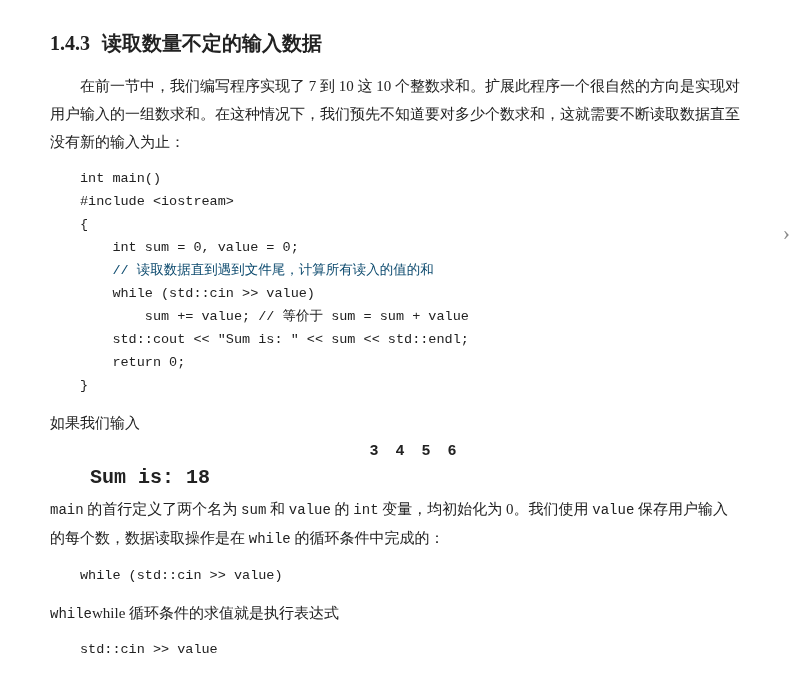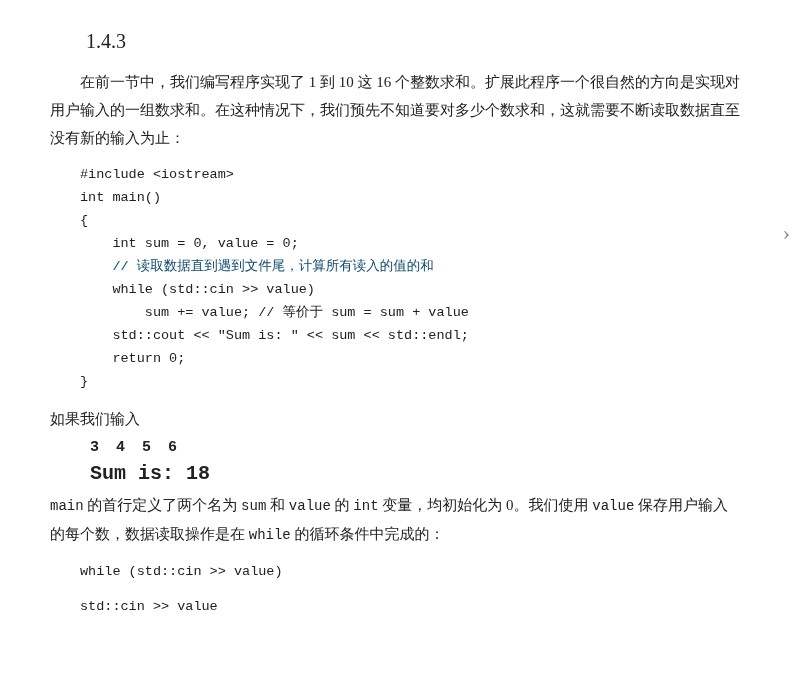--- a/index.html
+++ b/index.html
@@ -30,22 +30,21 @@
       font-size: 20px;
       font-weight: bold;
       margin-bottom: 16px;
       display: flex;
       align-items: baseline;
       gap: 12px;
     }
 
     .section-number {
       font-size: 20px;
-      font-weight: normal;
-      margin-left: 36px;
+      font-weight: bold;
     }
 
     .section-heading {
       font-size: 20px;
       font-weight: bold;
     }
 
     .paragraph {
       line-height: 1.85;
       margin-bottom: 12px;
@@ -79,20 +78,21 @@
       font-size: 15px;
       line-height: 1.85;
     }
 
     .example-input {
       font-family: "Courier New", Courier, monospace;
       font-size: 15px;
       font-weight: bold;
       margin: 6px 0 6px 40px;
       letter-spacing: 4px;
+      text-align: center;
     }
 
     .example-output {
       font-family: "Courier New", Courier, monospace;
       font-size: 20px;
       font-weight: bold;
       margin: 6px 0 6px 40px;
     }
 
     .nav-arrow {
@@ -109,27 +109,28 @@
       margin-bottom: 12px;
     }
   </style>
 </head>
 <body>
 
 <div class="page-container">
 
   <div class="section-title">
     <span class="section-number">1.4.3</span>
+    <span class="section-heading">读取数量不定的输入数据</span>
   </div>
 
-  <p class="paragraph">在前一节中，我们编写程序实现了 1 到 10 这 16 个整数求和。扩展此程序一个很自然的方向是实现对用户输入的一组数求和。在这种情况下，我们预先不知道要对多少个数求和，这就需要不断读取数据直至没有新的输入为止：</p>
+  <p class="paragraph">在前一节中，我们编写程序实现了 7 到 10 这 10 个整数求和。扩展此程序一个很自然的方向是实现对用户输入的一组数求和。在这种情况下，我们预先不知道要对多少个数求和，这就需要不断读取数据直至没有新的输入为止：</p>
 
   <div class="code-block">
+    <span class="code-line">int main()</span>
     <span class="code-line">#include &lt;iostream&gt;</span>
-    <span class="code-line">int main()</span>
     <span class="code-line">{</span>
     <span class="code-line">    int sum = 0, value = 0;</span>
     <span class="code-line code-comment">    // 读取数据直到遇到文件尾，计算所有读入的值的和</span>
     <span class="code-line">    while (std::cin &gt;&gt; value)</span>
     <span class="code-line">        sum += value; // 等价于 sum = sum + value</span>
     <span class="code-line">    std::cout &lt;&lt; "Sum is: " &lt;&lt; sum &lt;&lt; std::endl;</span>
     <span class="code-line">    return 0;</span>
     <span class="code-line">}</span>
   </div>
 
@@ -141,20 +142,23 @@
   <div class="example-output">Sum is: 18</div>
 
   <p class="inline-body">
     <span class="inline-code">main</span><span> 的首行定义了两个名为 </span><span class="inline-code">sum</span><span> 和 </span><span class="inline-code">value</span><span> 的 </span><span class="inline-code">int</span><span> 变量，均初始化为 0。我们使用 </span><span class="inline-code">value</span><span> 保存用户输入的每个数，数据读取操作是在 </span><span class="inline-code">while</span><span> 的循环条件中完成的：</span>
   </p>
 
   <div class="code-block">
     <span class="code-line">while (std::cin &gt;&gt; value)</span>
   </div>
 
+  <p class="label-text">
+    <span class="inline-code">while</span><span>while 循环条件的求值就是执行表达式</span>
+  </p>
 
   <div class="code-block">
     <span class="code-line">std::cin &gt;&gt; value</span>
   </div>
 
   <div class="nav-arrow">›</div>
 
 </div>
 
 </body></html>

